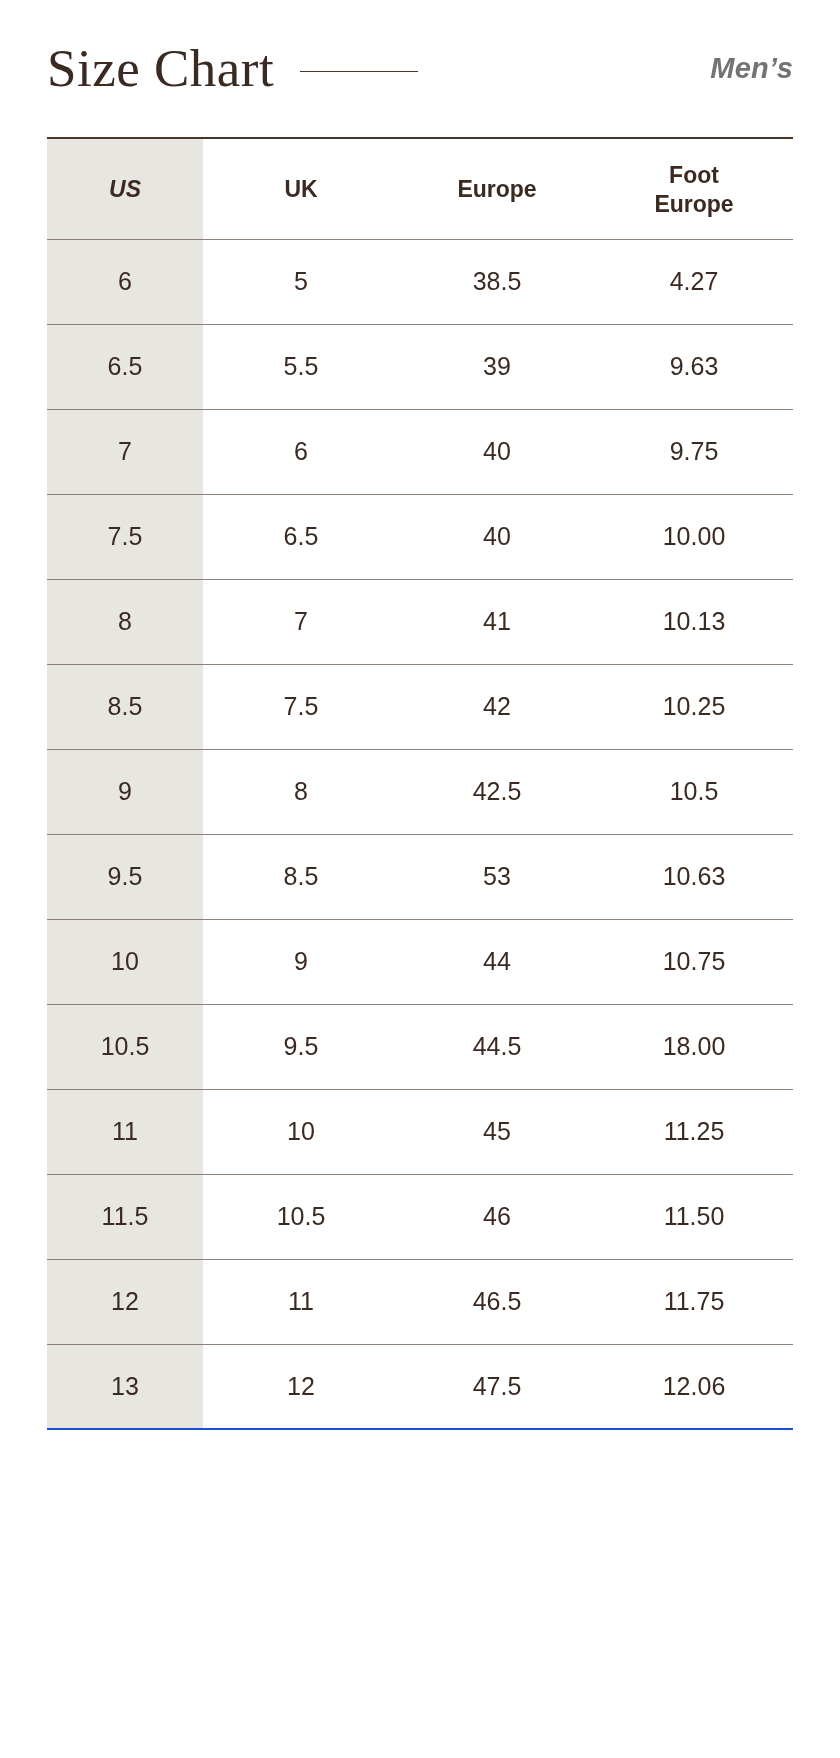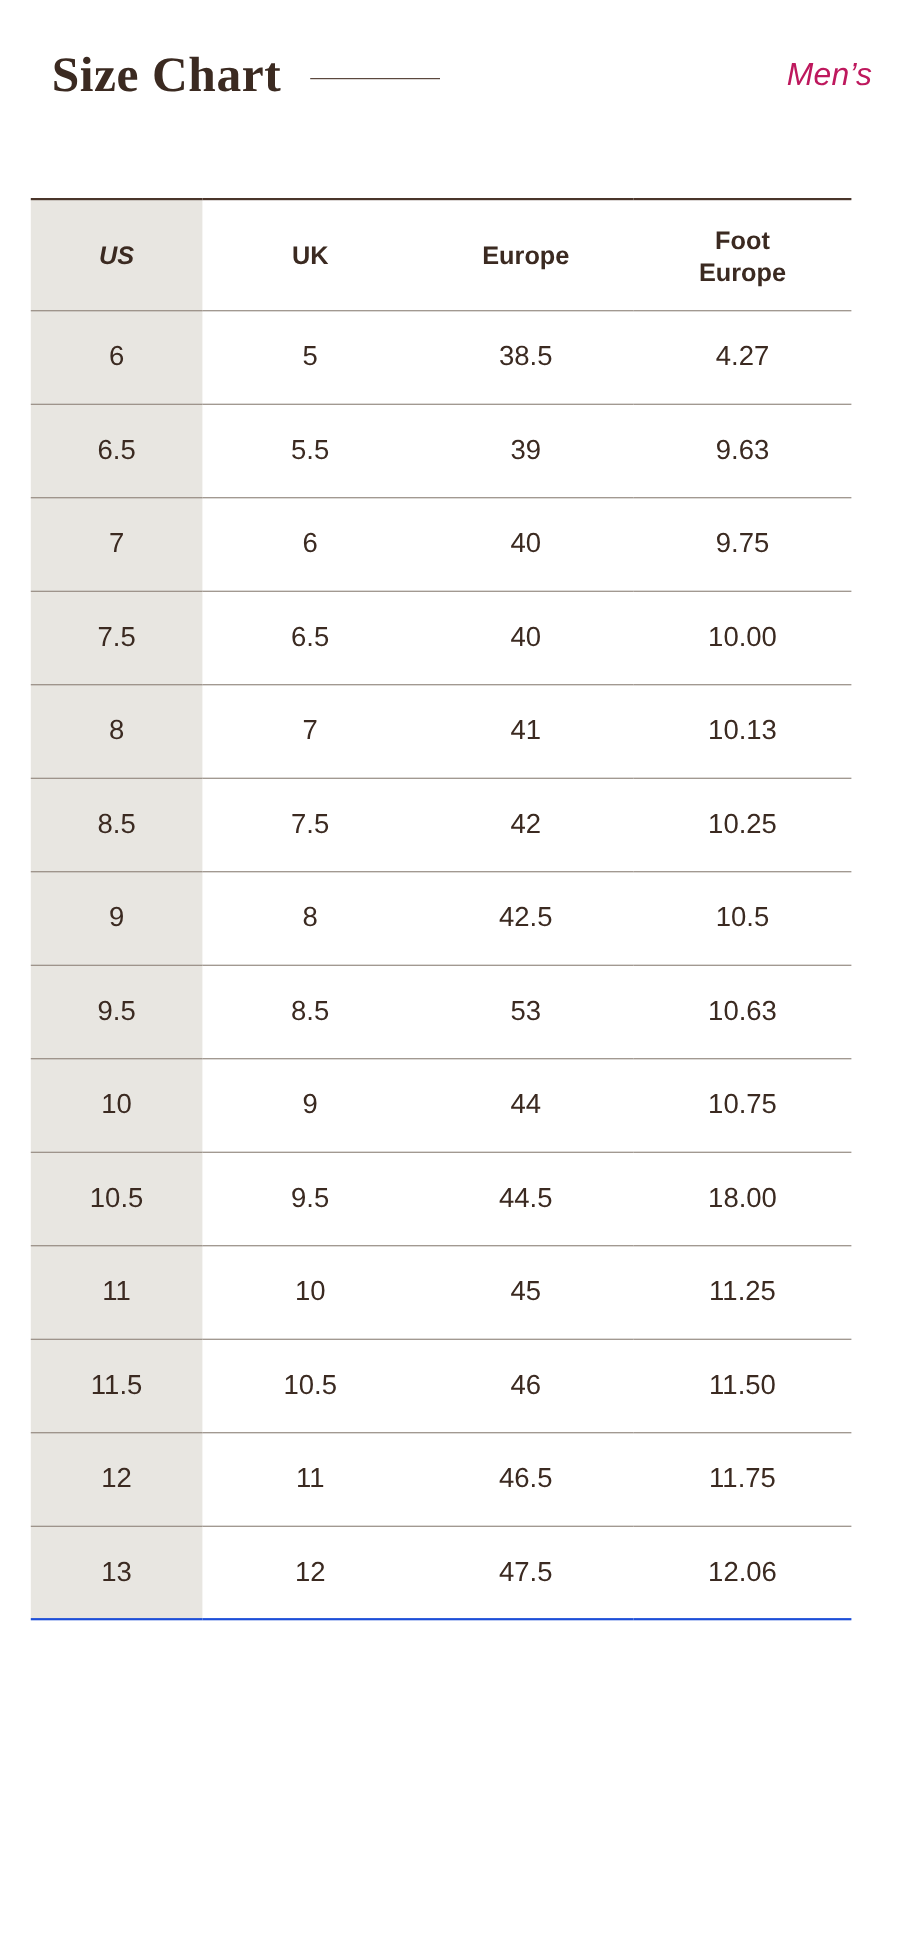--- a/index.html
+++ b/index.html
@@ -25,54 +25,53 @@
   
   .chart-header {
     display: flex;
     align-items: center;
     padding: 0 47px 0 47px;
     height: 137px;
     box-sizing: border-box;
   }
   .chart-title {
     font-family: "Liberation Serif", serif;
-    font-size: 45px;
+    font-size: 53px;
     line-height: 1;
-    font-weight: 700;
+    font-weight: 400;
     color: #3B2A21;
     letter-spacing: 0.5px;
     white-space: nowrap;
   }
   .title-rule {
     flex: 0 0 auto;
     width: 118px;
     height: 1px;
     background: #4A352A;
     margin-left: 26px;
     margin-right: 26px;
     margin-top: 6px;
   }
   .header-spacer {
     flex: 1 1 auto;
   }
   .chart-category {
     font-family: "Liberation Sans", sans-serif;
     font-style: italic;
-    font-weight: 400;
+    font-weight: 700;
     font-size: 29px;
-    color: #be185d;
+    color: #737373;
     white-space: nowrap;
     letter-spacing: 0.2px;
   }
 
   
   .table-wrap {
-    padding: 0 47px 0 28px;
-    box-sizing: border-box;
-    margin-top: 43px;
+    padding: 0 47px 0 47px;
+    box-sizing: border-box;
   }
   table.size-table {
     width: 746px;
     border-collapse: collapse;
     table-layout: fixed;
   }
   table.size-table col.col-us      { width: 156px; }
   table.size-table col.col-uk      { width: 196px; }
   table.size-table col.col-eu      { width: 196px; }
   table.size-table col.col-foot    { width: 198px; }

